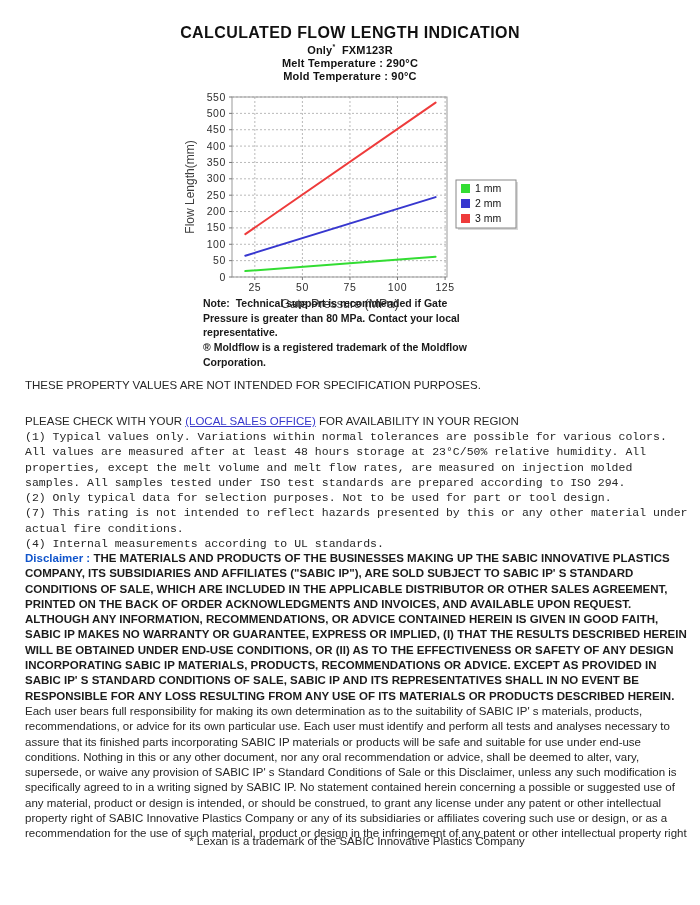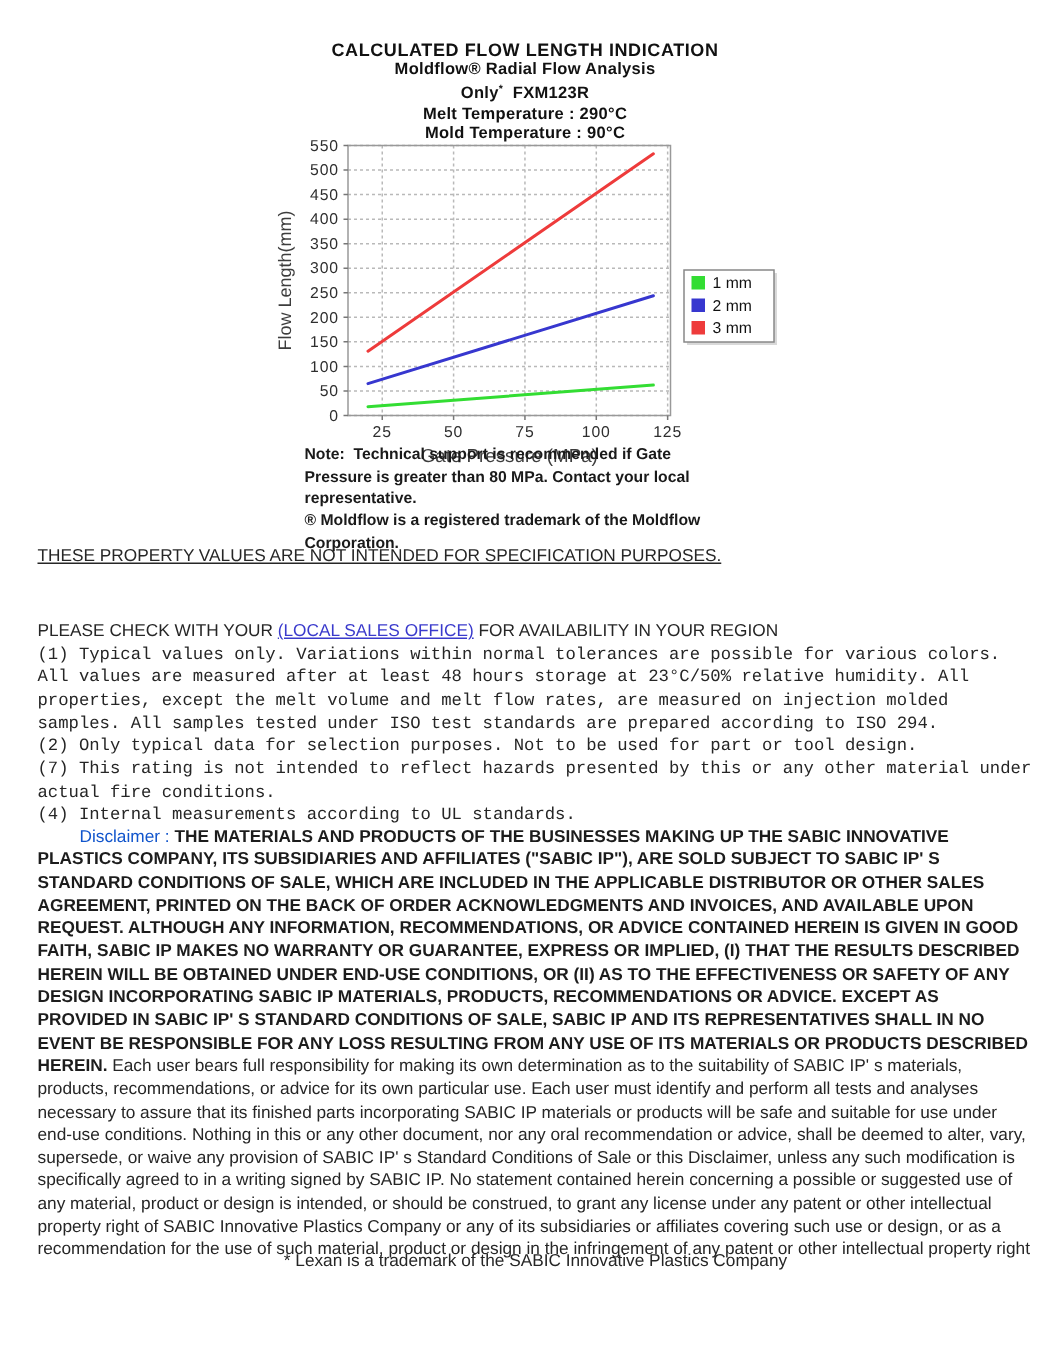--- a/index.html
+++ b/index.html
@@ -3,48 +3,47 @@
 <meta charset="utf-8">
 <style>
   html,body{margin:0;padding:0;background:#fff;}
   .page{
     position:relative;width:700px;height:905px;background:#ffffff;overflow:hidden;
     font-family:"Liberation Sans",sans-serif;color:#262626;
   }
   
   .chart-titles{position:absolute;left:0;top:26px;width:700px;text-align:center;
     font-weight:bold;color:#111;}
-  .chart-titles .t1{font-size:12px;line-height:14px;letter-spacing:.4px;}
+  .chart-titles .t1{font-size:16px;line-height:14px;letter-spacing:.4px;}
   .chart-titles .t2{font-size:11px;line-height:13.2px;letter-spacing:.2px;}
   .chart-titles sup{font-size:7px;vertical-align:super;}
   
   #chart-svg{position:absolute;left:160px;top:90px;}
   
   .note-block{position:absolute;left:203px;top:296px;width:270px;
     font-weight:bold;font-size:10.5px;line-height:14.7px;color:#1a1a1a;}
   .note-block div{white-space:pre-wrap;}
   
   .bodytext{position:absolute;left:25px;width:664px;font-size:11.5px;line-height:15.3px;color:#262626;}
-  .p-spec{top:364px;text-decoration:underline;}
+  .p-spec{top:378px;}
   .p-check{top:414px;}
   .p-check a{text-decoration:underline;cursor:pointer;}
   .footnotes{top:429px;font-family:Liberation Mono, monospace;}
   .disclaimer{top:551px;}
-  .disclaimer .dlabel{font-weight:normal;margin-left:28px;}
+  .disclaimer .dlabel{font-weight:bold;}
   .disclaimer .dbold{font-weight:bold;color:#1c1c1c;}
   .trademark{top:834px;text-align:center;}
 </style>
 </head>
 <body>
 
 <div class="page">
 
   <div class="chart-titles">
     <div class="t1">CALCULATED FLOW LENGTH INDICATION</div>
-    <div class="t2">Moldflow® Radial Flow Analysis</div>
     <div class="t2"><span>Only</span><sup>*</sup><span style="white-space:pre;">  FXM123R</span></div>
     <div class="t2">Melt Temperature : 290°C</div>
     <div class="t2">Mold Temperature : 90°C</div>
   </div>
 
   <svg id="chart-svg" width="380" height="225" viewBox="0 0 380 225">
       <g stroke="#b9b9b9" stroke-width="1" stroke-dasharray="2,2">
         <line x1="94.83185840707965" y1="7" x2="94.83185840707965" y2="187"></line>
         <line x1="142.39823008849558" y1="7" x2="142.39823008849558" y2="187"></line>
         <line x1="189.9646017699115" y1="7" x2="189.9646017699115" y2="187"></line>

